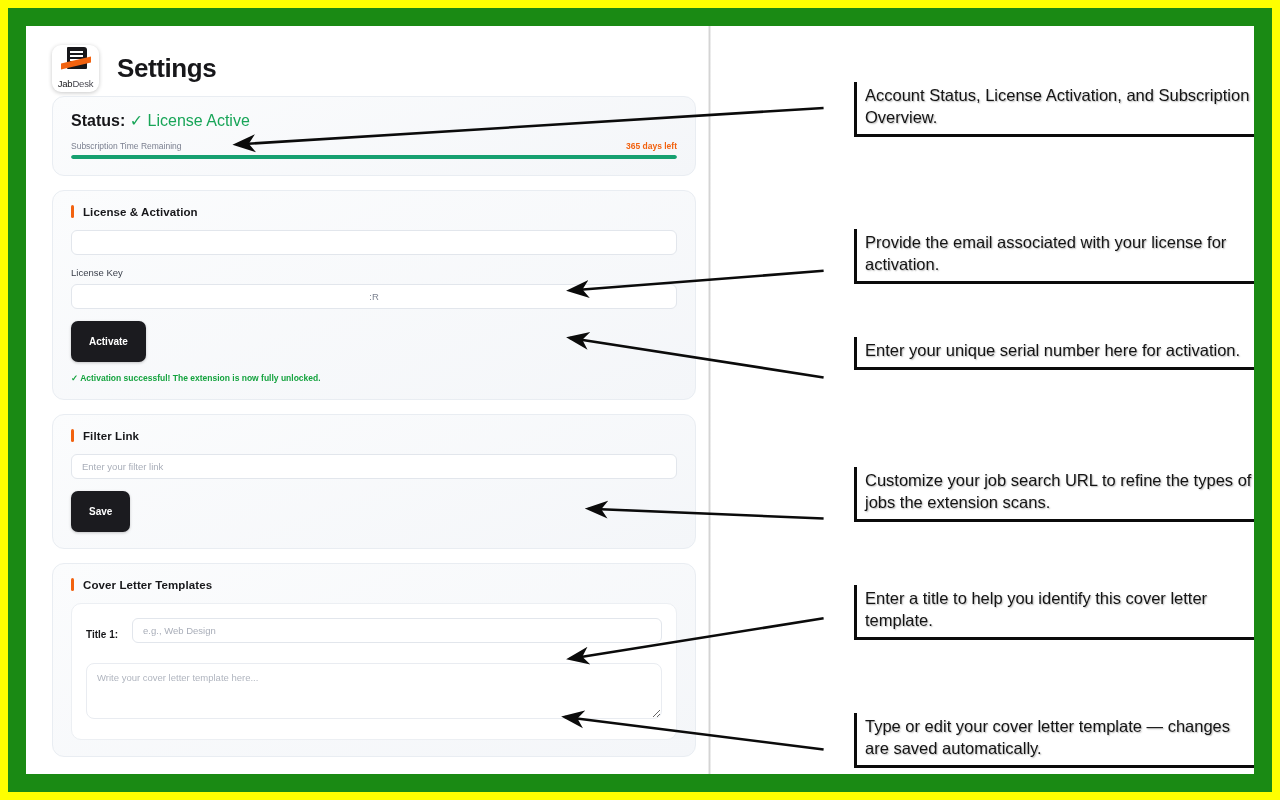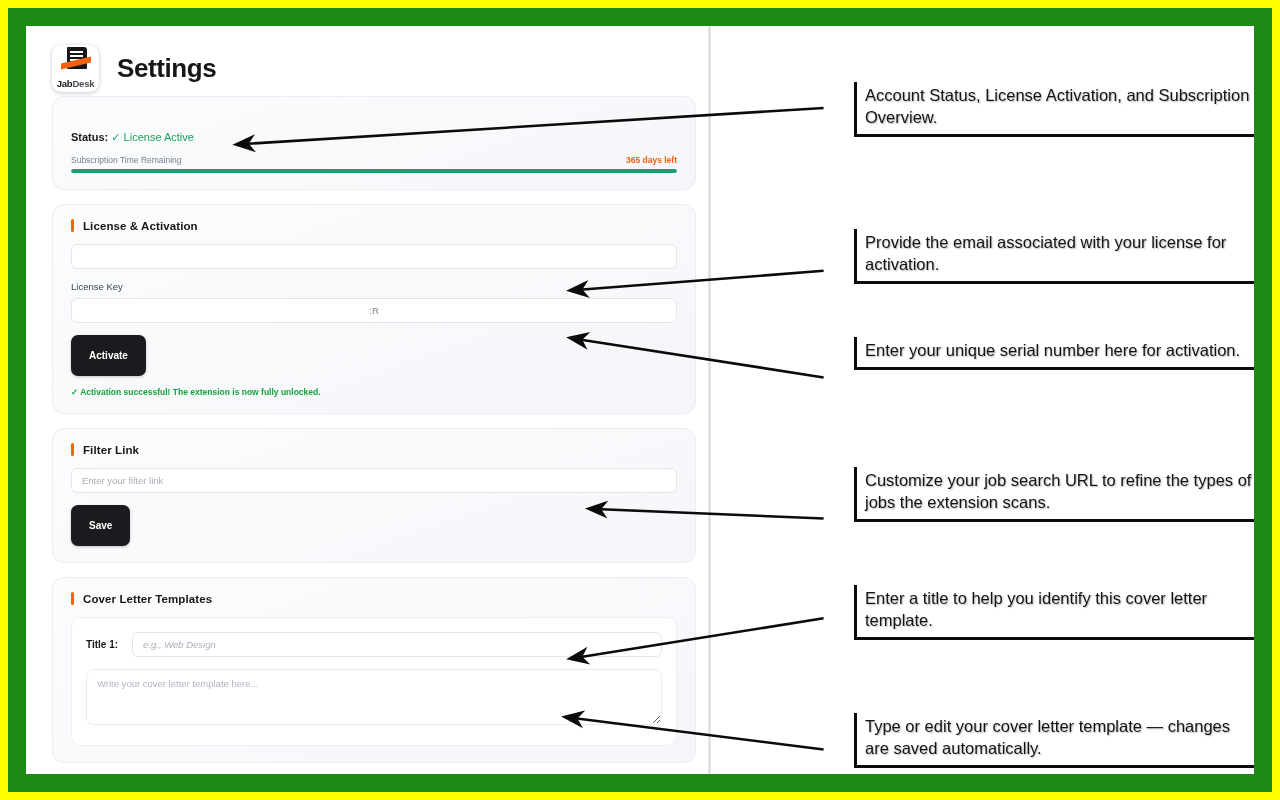--- a/index.html
+++ b/index.html
@@ -83,21 +83,21 @@
       linear-gradient(#fff 0 2px, transparent 2px 4px) 0 0/100% 4px repeat-y;
   }
   #app-logo .mark .band {
     position: absolute; left: 0; top: 13px;
     width: 30px; height: 6px;
     background: #f2620f;
     transform: skewY(-13deg);
   }
   #app-logo .wordmark {
     font-size: 9.5px;
-    font-weight: 700;
+    font-weight: 400;
     letter-spacing: -0.2px;
     color: #17171a;
     margin-top: 5px;
   }
   #app-logo .wordmark .desk { color: #4a4a52; }
 
   #page-title {
     font-size: 26px;
     font-weight: 700;
     color: #17171a;
@@ -127,25 +127,24 @@
   .accent-bar {
     display: inline-block;
     width: 3px;
     height: 13px;
     background: #f2620f;
     border-radius: 2px;
     flex: none;
   }
 
   .status-row {
-    font-size: 11px;
+    font-size: 16px;
     font-weight: 700;
     color: #17171a;
     margin-bottom: 11px;
-    margin-top: 20px;
   }
   .status-row .value {
     color: #18a558;
     font-weight: 400;
   }
 
   .meter-labels {
     display: flex;
     justify-content: space-between;
     align-items: baseline;
@@ -223,21 +222,21 @@
     align-items: center;
     gap: 14px;
     margin-bottom: 12px;
   }
   .title-row .title-label {
     font-size: 10px;
     font-weight: 700;
     color: #17171a;
     white-space: nowrap;
   }
-  .title-row .text-input { margin-bottom: 0; font-style: italic; }
+  .title-row .text-input { margin-bottom: 8px; }
 
   .cl-textarea {
     width: 100%;
     height: 56px;
     border: 1px solid #e9ecf1;
     border-radius: 8px;
     background: #ffffff;
     font-size: 9.5px;
     color: #2a2f3a;
     font-family: "Liberation Sans", sans-serif;

